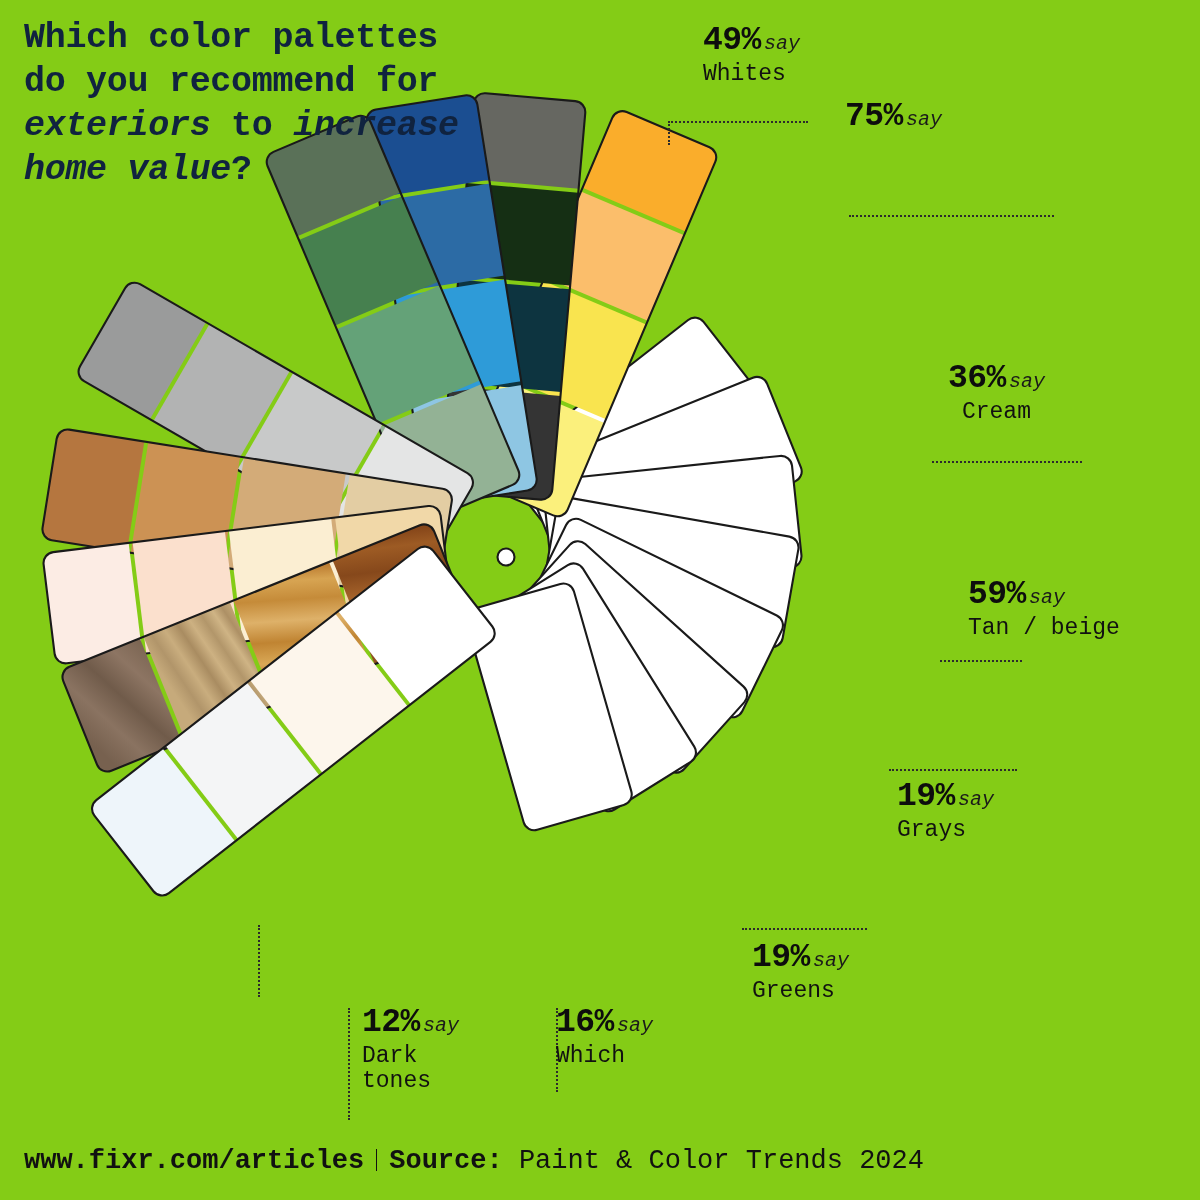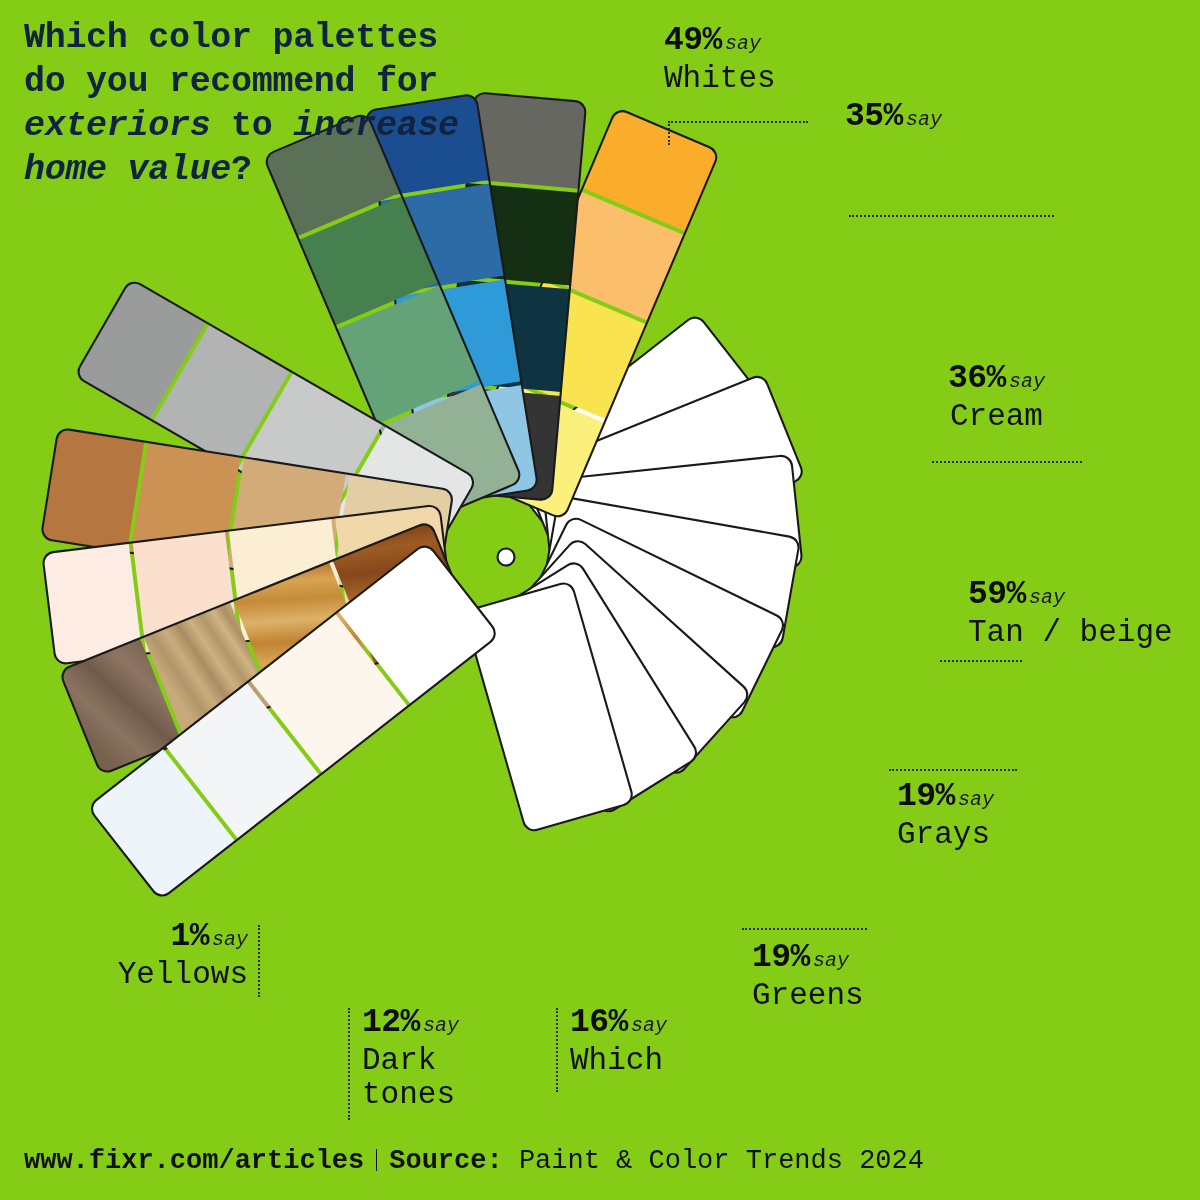--- a/index.html
+++ b/index.html
@@ -60,21 +60,21 @@
     color: #0d0d0d;
     letter-spacing: -0.5px;
   }
   .callout .say {
     font-size: 20px;
     font-style: italic;
     color: #1a1a1a;
     margin-left: 3px;
   }
   .callout .name {
-    font-size: 31px;
+    font-size: 23px;
     font-weight: normal;
     color: #111111;
     line-height: 1.10;
     margin-top: 5px;
     white-space: pre-line;
   }
   .callout.right-align { text-align: right; }
 
   
   .leader-h {
@@ -315,30 +315,30 @@
   <div class="leader-v" style="left:668px; top:121px; height:24px;"></div>
   <div class="leader-h" style="left:849px; top:215px; width:205px;"></div>
   <div class="leader-h" style="left:932px; top:461px; width:150px;"></div>
   <div class="leader-h" style="left:940px; top:660px; width:82px;"></div>
   <div class="leader-h" style="left:889px; top:769px; width:128px;"></div>
   <div class="leader-h" style="left:742px; top:928px; width:125px;"></div>
   <div class="leader-v" style="left:556px; top:1008px; height:84px;"></div>
   <div class="leader-v" style="left:348px; top:1008px; height:112px;"></div>
   <div class="leader-v" style="left:258px; top:925px; height:72px;"></div>
 
-  <div class="callout" style="left:664px; top:24px;">
+  <div class="callout" style="left:703px; top:24px;">
     <div class="pct-row">
       <span class="pct">49%</span><span class="say">say</span>
     </div>
     <div class="name">Whites</div>
   </div>
 
   <div class="callout" style="left:845px; top:100px;">
     <div class="pct-row">
-      <span class="pct">35%</span><span class="say">say</span>
+      <span class="pct">75%</span><span class="say">say</span>
     </div>
   </div>
 
   <div class="callout" style="left:948px; top:362px;text-align:center;">
     <div class="pct-row">
       <span class="pct">36%</span><span class="say">say</span>
     </div>
     <div class="name">Cream</div>
   </div>
 
@@ -356,39 +356,33 @@
     <div class="name">Grays</div>
   </div>
 
   <div class="callout" style="left:752px; top:941px;">
     <div class="pct-row">
       <span class="pct">19%</span><span class="say">say</span>
     </div>
     <div class="name">Greens</div>
   </div>
 
-  <div class="callout" style="left:570px; top:1006px;">
+  <div class="callout" style="left:556px; top:1006px;">
     <div class="pct-row">
       <span class="pct">16%</span><span class="say">say</span>
     </div>
     <div class="name">Which</div>
   </div>
 
   <div class="callout" style="left:362px; top:1006px;">
     <div class="pct-row">
       <span class="pct">12%</span><span class="say">say</span>
     </div>
     <div class="name">Dark
 tones</div>
   </div>
 
-  <div class="callout right-align" style="left:34px; top:920px; width:214px;">
-    <div class="pct-row">
-      <span class="pct">1%</span><span class="say">say</span>
-    </div>
-    <div class="name">Yellows</div>
-  </div>
 
   <div id="footer">
     <span class="site">www.fixr.com/articles</span><span class="divider"></span><span class="src-label">Source:</span> <span class="src-value">Paint &amp; Color Trends 2024</span>
   </div>
 
 </div>
 
 </body></html>

